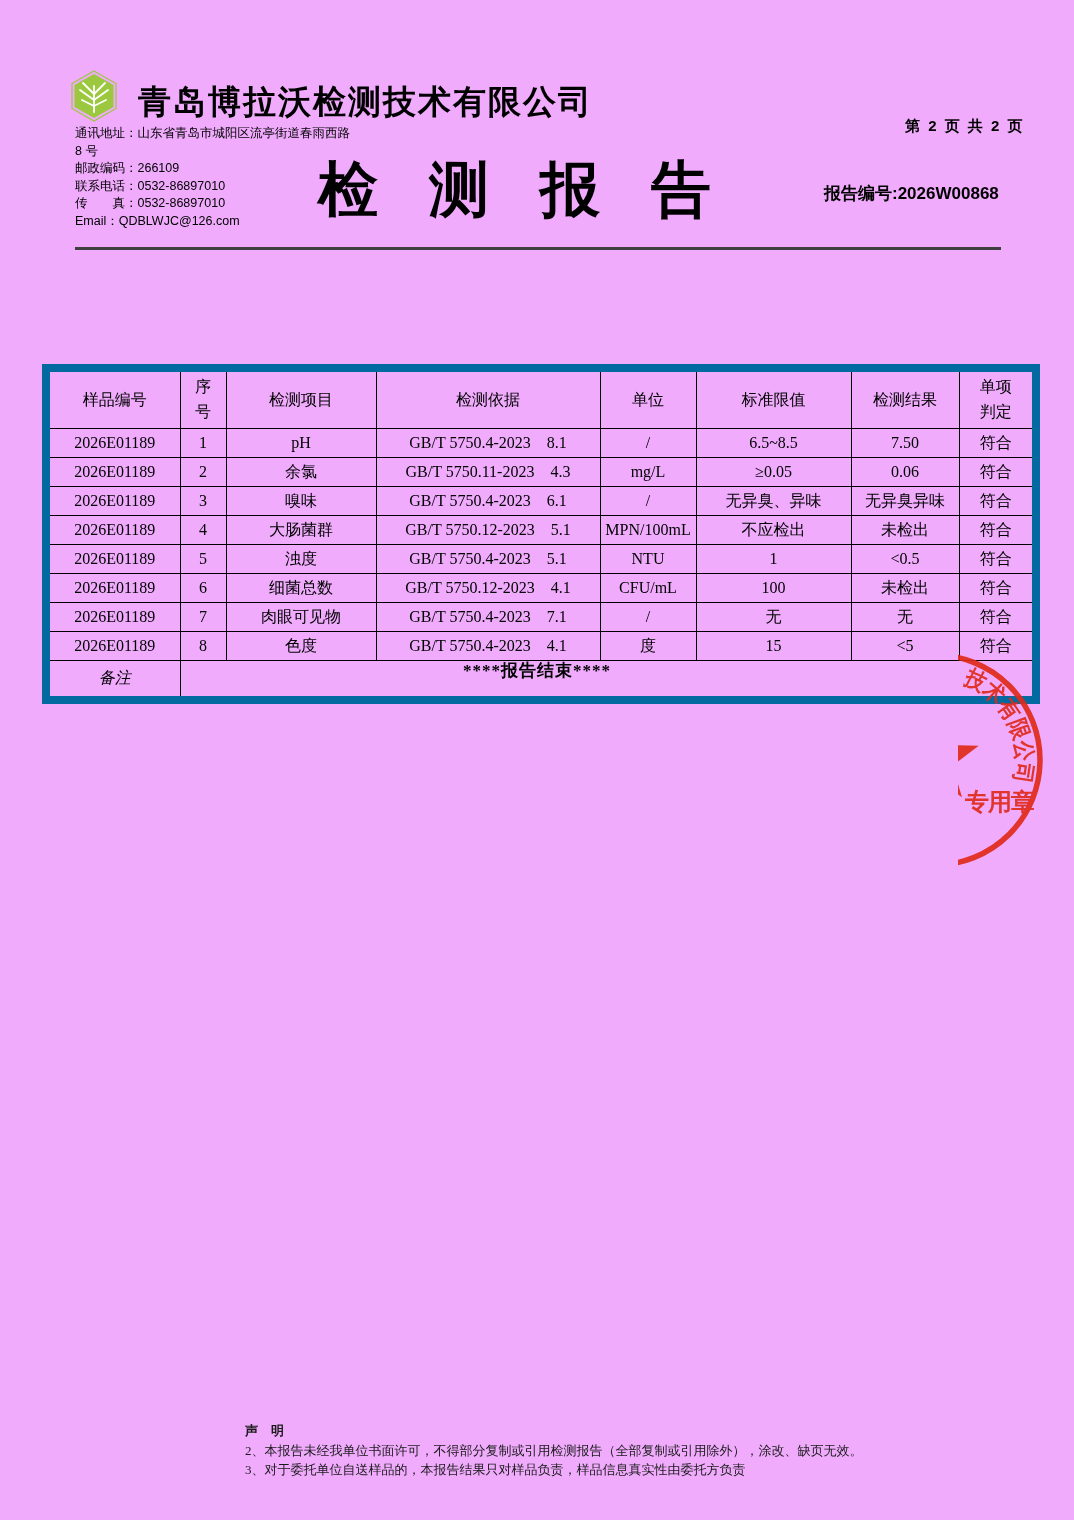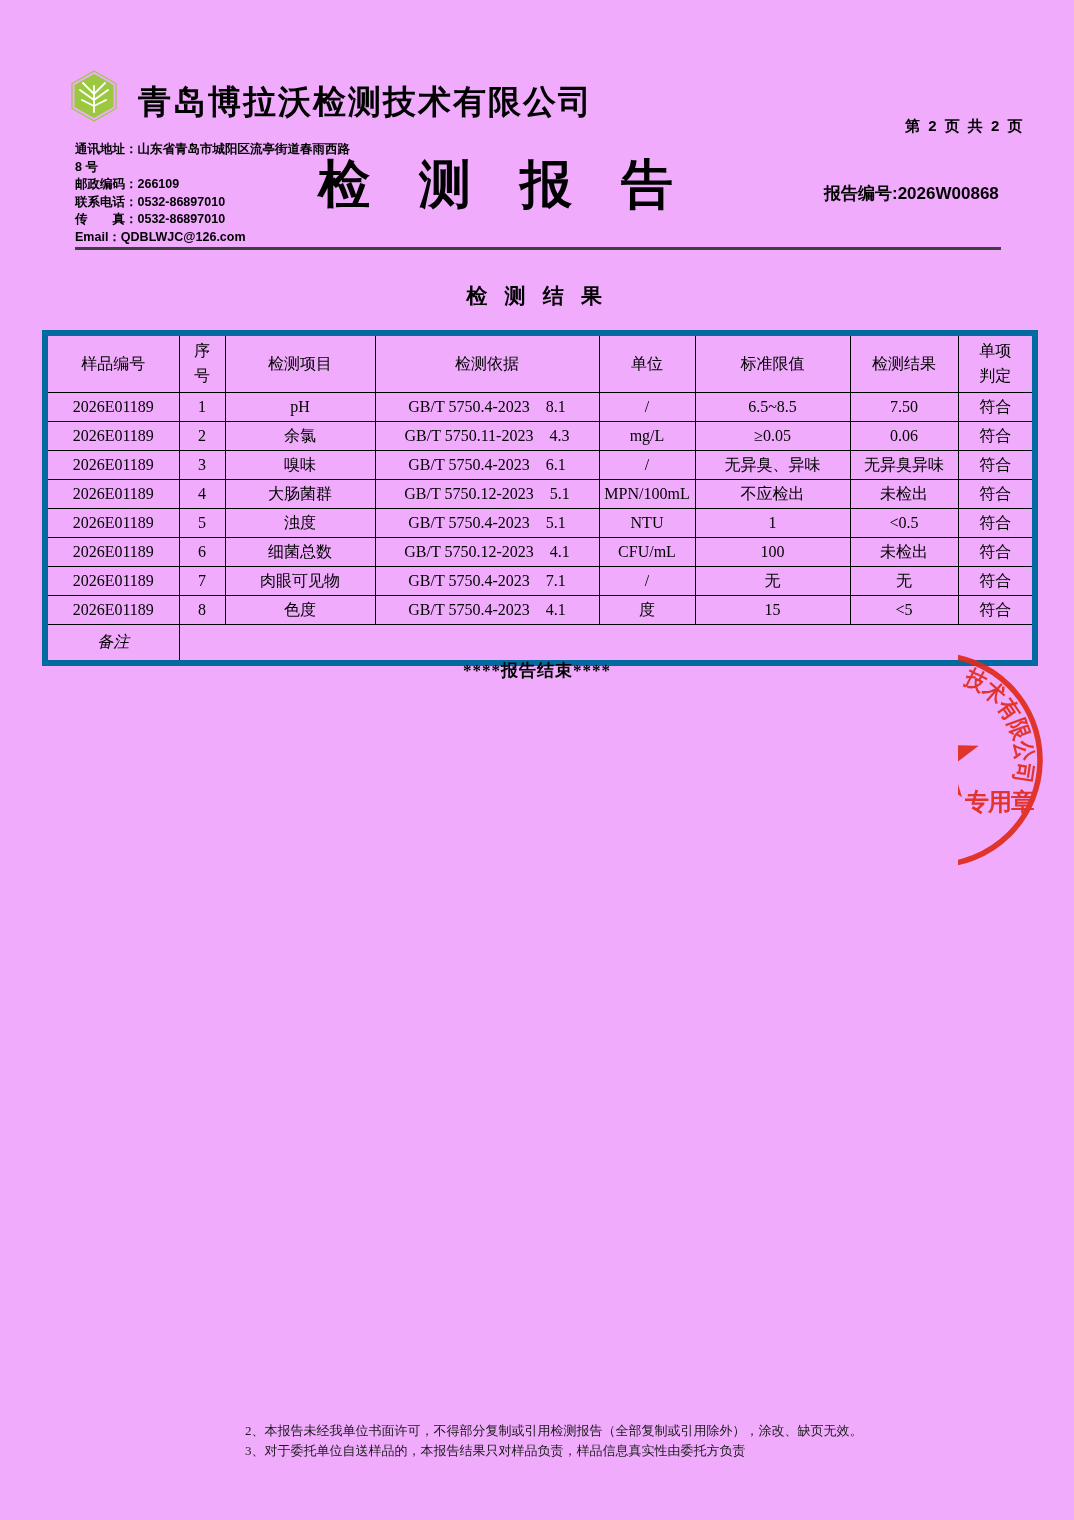--- a/index.html
+++ b/index.html
@@ -18,48 +18,48 @@
     position:absolute;left:138px;top:80px;
     font-family:"Liberation Sans","DejaVu Sans",sans-serif;
     font-weight:bold;font-size:33px;letter-spacing:2px;white-space:nowrap;
   }
   .page-info{
     position:absolute;left:905px;top:117px;
     font-family:"Liberation Sans","DejaVu Sans",sans-serif;
     font-weight:bold;font-size:15px;letter-spacing:2px;white-space:nowrap;
   }
   .contact{
-    position:absolute;left:75px;top:141px;width:320px;
-    font-family:"Liberation Sans","DejaVu Sans",sans-serif;
-    font-weight:bold;font-size:12.5px;line-height:17.6px;white-space:nowrap;
+    position:absolute;left:75px;top:125px;width:320px;
+    font-family:"Liberation Sans","DejaVu Sans",sans-serif;
+    font-weight:normal;font-size:12.5px;line-height:17.6px;white-space:nowrap;
   }
   .report-title{
     position:absolute;left:318px;top:150px;
-    font-size:52px;font-weight:bold;letter-spacing:18px;white-space:nowrap;
+    font-size:60px;font-weight:bold;letter-spacing:18px;white-space:nowrap;
   }
   .report-no{
     position:absolute;left:786px;top:182px;
     font-family:"Liberation Sans","DejaVu Sans",sans-serif;
     font-weight:bold;font-size:17px;white-space:nowrap;margin-left:38px;
   }
   .header-rule{
     position:absolute;left:75px;top:247px;width:926px;height:3px;
     background:#3f3f3f;
   }
   
   .section-title{
     position:absolute;left:0;top:282px;width:1074px;
     text-align:center;font-size:21px;font-weight:bold;letter-spacing:6px;
   }
   .results-table{
     position:absolute;left:42px;top:330px;width:990px;
     border-collapse:collapse;table-layout:fixed;
     font-size:16px;
   }
-  .results-table{border:6px solid #0369a1;}
+  .results-table{border:8px solid #0369a1;margin-top:34px;}
   .results-table th,.results-table td{
     border:1px solid #000;text-align:center;vertical-align:middle;
     padding:0 2px;font-weight:normal;overflow:hidden;
   }
   .results-table thead th{height:56px;line-height:1.55;}
   .results-table tbody.data-rows td{height:28px;}
   .results-table tbody.remark-body td{height:35px;font-style:italic;}
   .stack-1{display:inline-block;width:1.15em;line-height:1.55;}
   .stack-2{display:inline-block;width:2.3em;line-height:1.55;}
   .end-text{
@@ -107,21 +107,20 @@
     <div>邮政编码：266109</div>
     <div>联系电话：0532-86897010</div>
     <div>传　　真：0532-86897010</div>
     <div>Email：QDBLWJC@126.com</div>
   </div>
 
   <div class="report-title">检 测 报 告</div>
   <div class="report-no">报告编号:2026W00868</div>
   <div class="header-rule"></div>
 
-  <div class="section-title">检 测 结 果</div>
 
   <table class="results-table">
     <colgroup>
       <col style="width:134px">
         <col style="width:46px">
         <col style="width:150px">
         <col style="width:224px">
       <col style="width:96px">
         <col style="width:155px">
         <col style="width:108px">
@@ -237,17 +236,18 @@
       <path id="sealArc" d="M 148 43 A 82 82 0 0 1 199 141" fill="none"></path>
       <text font-size="23" font-weight="bold" fill="#e02a1a" font-family="Liberation Serif, serif">
         <textPath href="#sealArc" startOffset="0" textLength="122" lengthAdjust="spacingAndGlyphs">技术有限公司</textPath>
       </text>
       <polygon fill="#e02a1a" points="120,74 130.8,105.1 163.7,105.8 137.5,125.7 147,157.2 120,138.4 93,157.2 102.5,125.7 76.3,105.8 109.2,105.1"></polygon>
       <text x="150" y="170" font-size="24" font-weight="bold" fill="#e02a1a" letter-spacing="-1" font-family="Liberation Serif, serif">专用章</text>
     </svg>
   </div>
 
   <div class="footer">
+    <div class="f-heading">声　明</div>
     <div>2、本报告未经我单位书面许可，不得部分复制或引用检测报告（全部复制或引用除外），涂改、缺页无效。</div>
     <div>3、对于委托单位自送样品的，本报告结果只对样品负责，样品信息真实性由委托方负责</div>
   </div>
 
 </div>
 
 </body></html>

